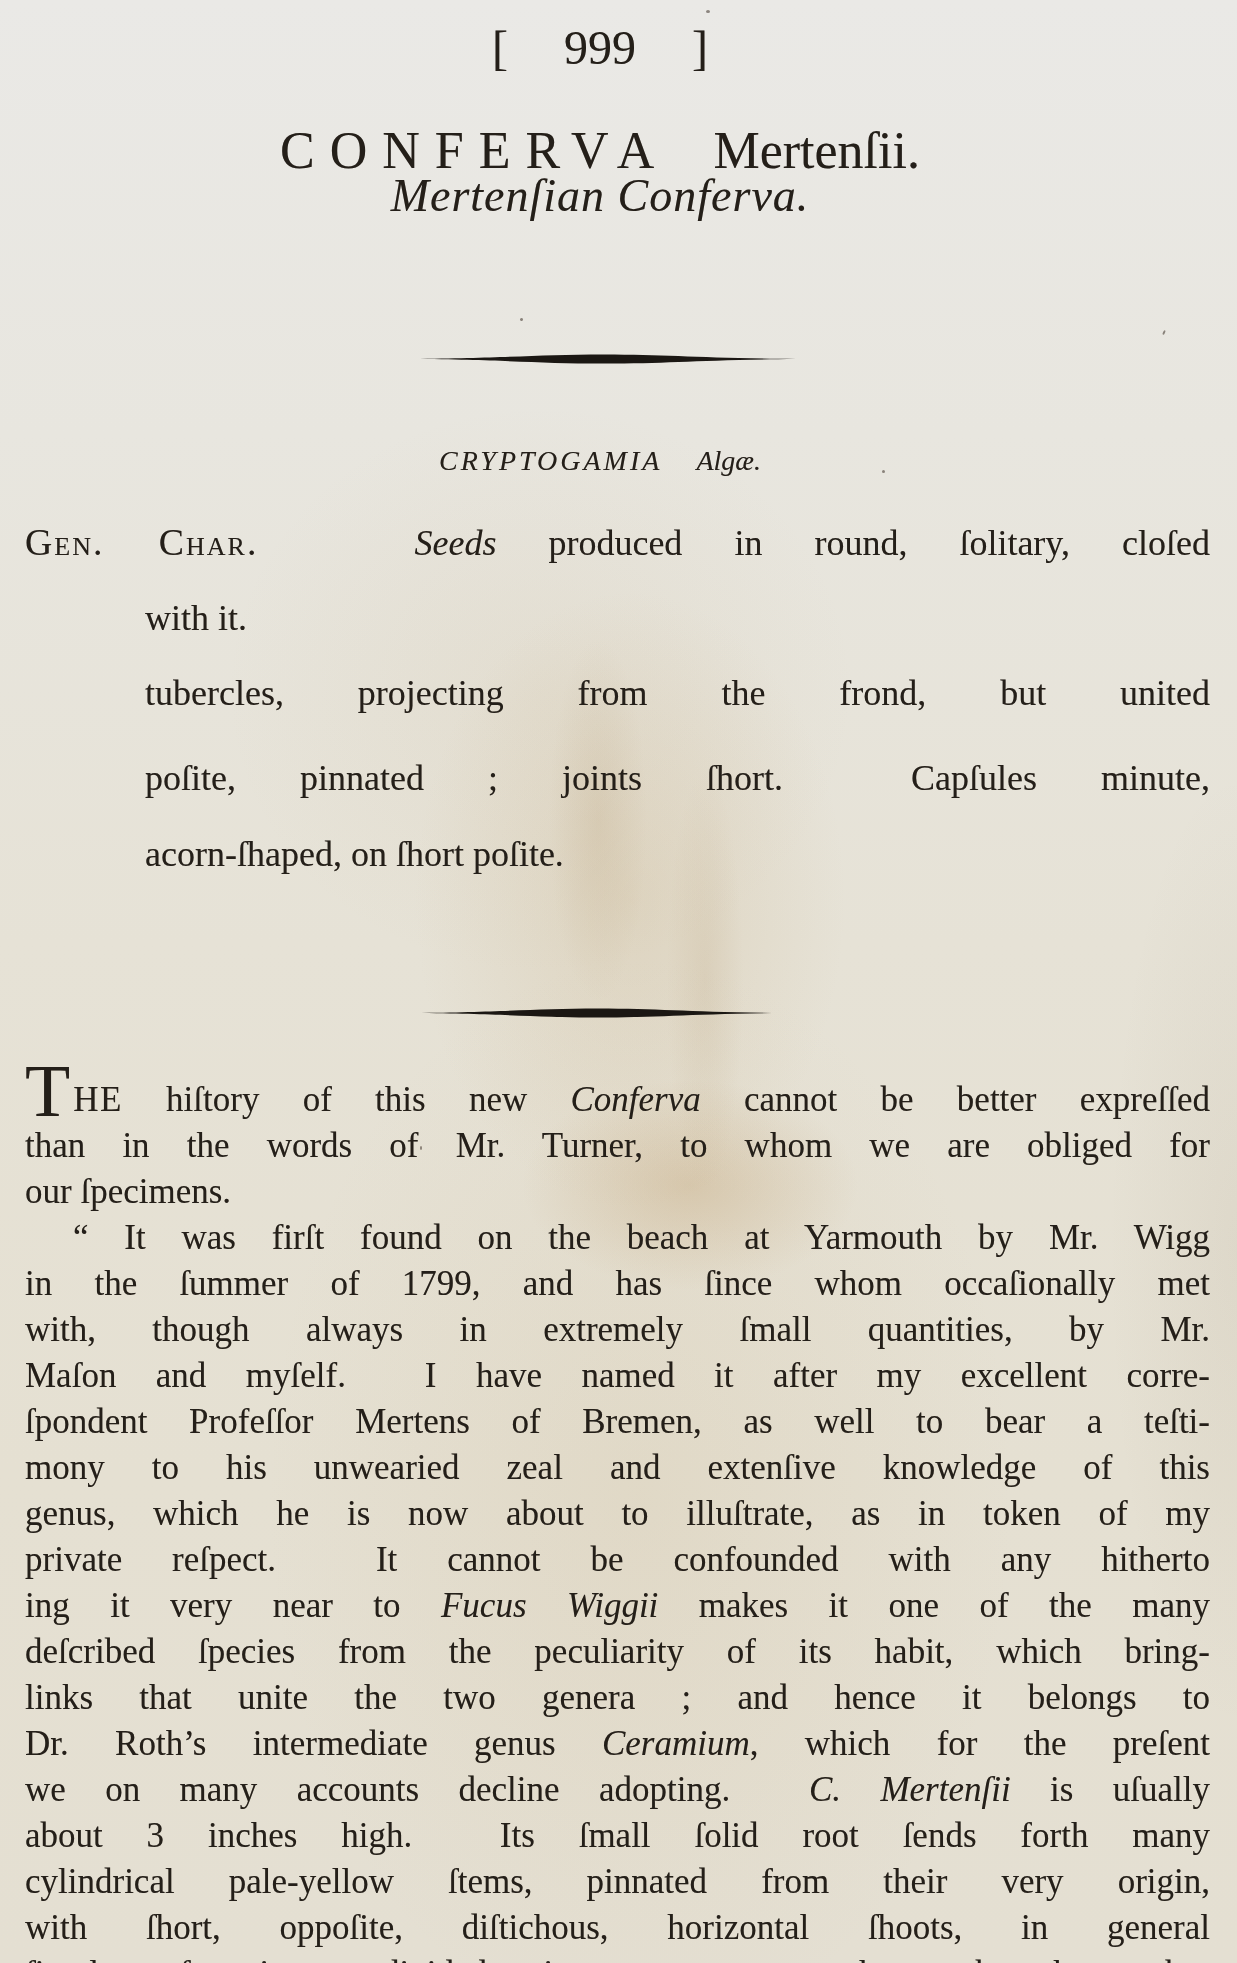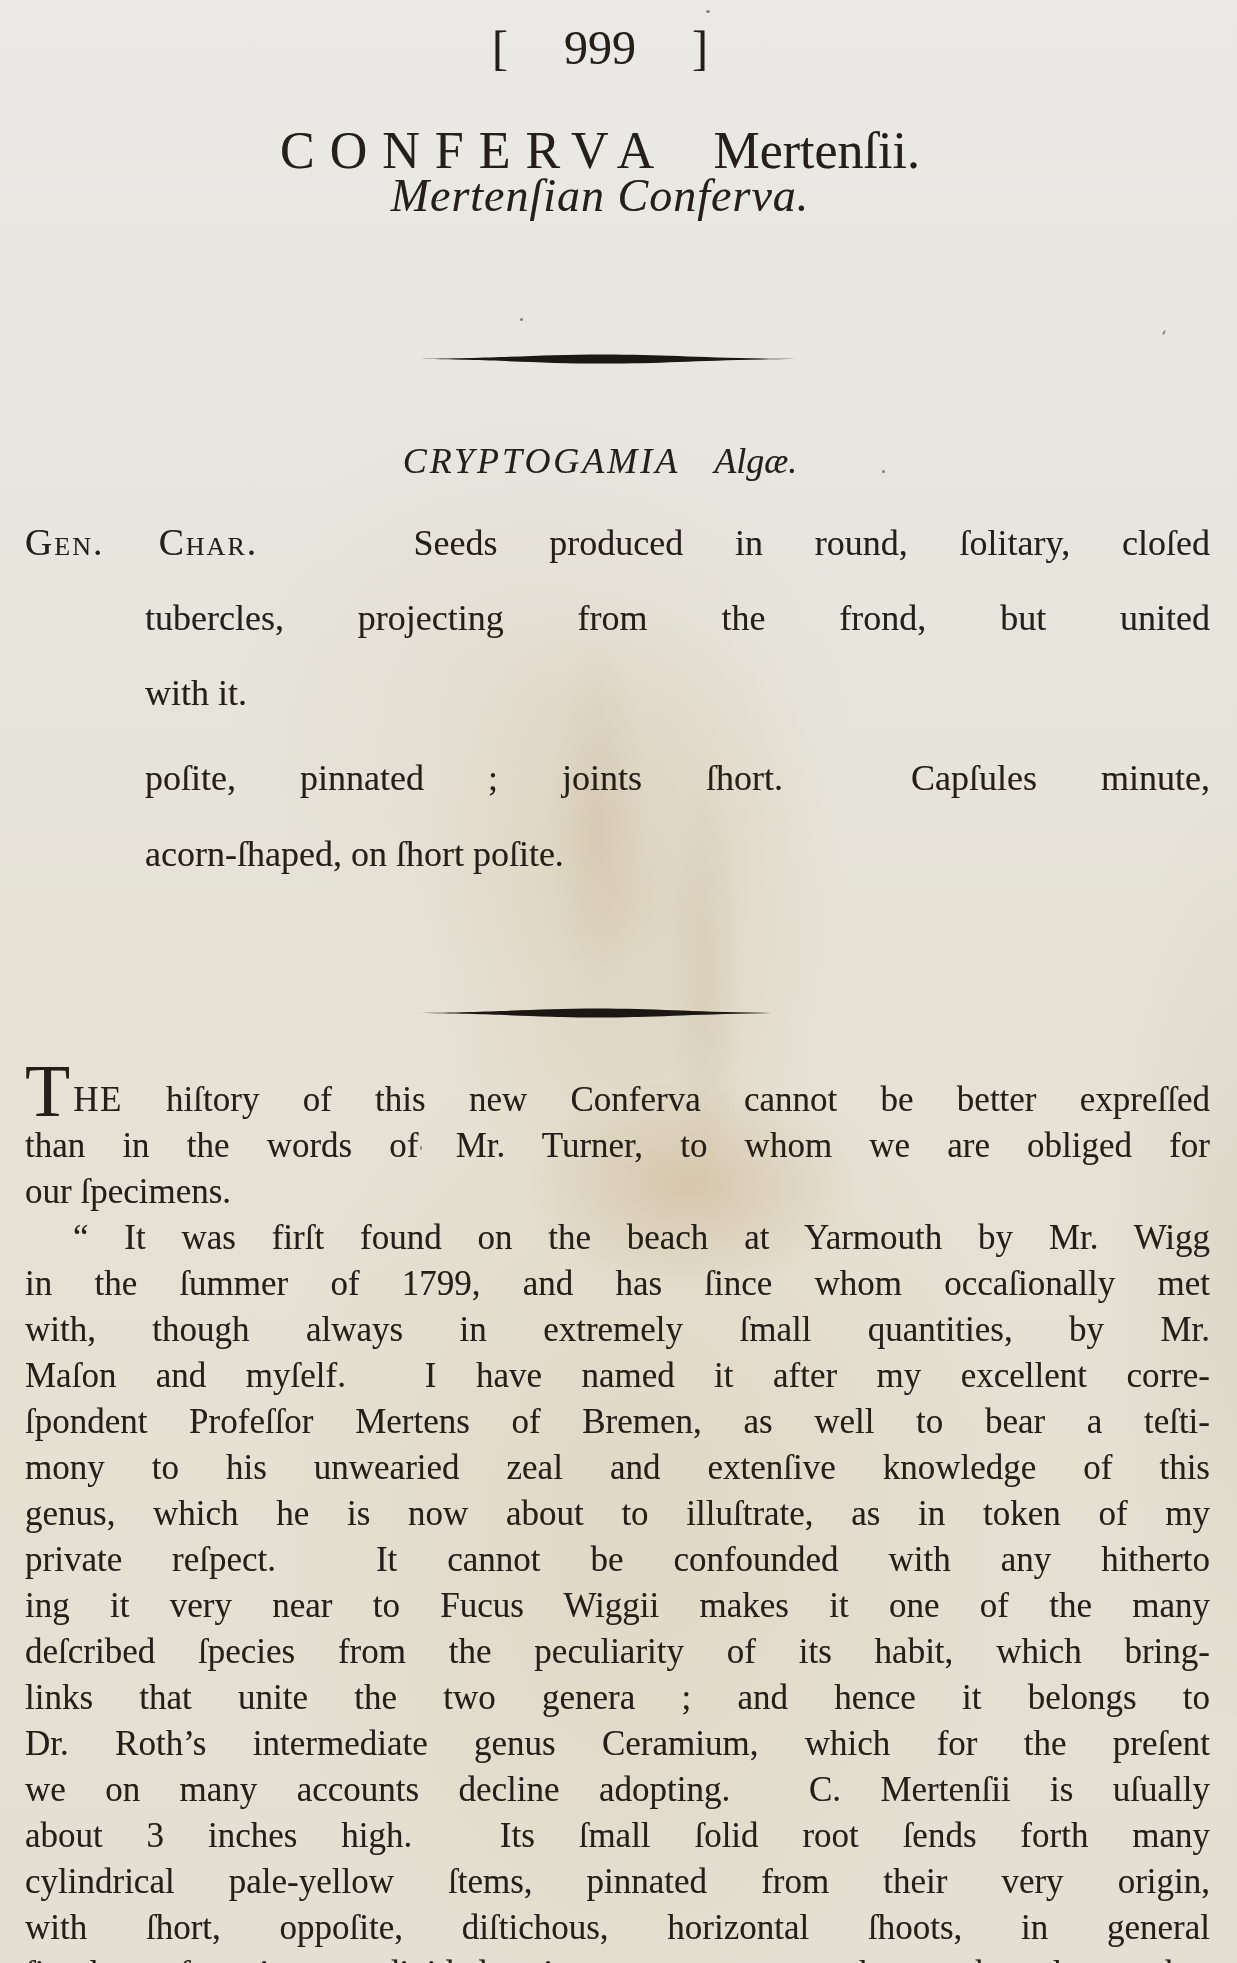--- a/index.html
+++ b/index.html
@@ -34,40 +34,40 @@
   }
   .title .genus { letter-spacing:15px; }
   .subtitle {
     position:absolute; top:168px; left:0; width:1200px;
     text-align:center; font-style:italic; font-size:46px; line-height:56px;
     letter-spacing:1px;
   }
   .classline {
     position:absolute; top:436px; left:0; width:1200px;
     display:flex; justify-content:center; align-items:baseline; gap:34px;
-    font-style:italic; font-size:36px; line-height:50px;
+    font-style:italic; font-size:28px; line-height:50px;
   }
   .classline .cls { letter-spacing:3px; }
 
   
   .rule { position:absolute; height:14px; }
   .rule svg { display:block; }
   .rule-1 { top:352px; left:412px; }
   .rule-2 { top:1006px; left:414px; }
 
   
   .section { position:absolute; left:25px; width:1185px; }
   [data-section="gen-char"]  { top:505px;  line-height:75px; font-size:36px; }
   [data-section="spec-char"] { top:740px;  line-height:76px; font-size:36px; }
   [data-section="body"]      { top:1077px; line-height:46px; font-size:35px; }
 
   .tline { text-align:justify; text-align-last:justify; }
   .tline.left { text-align:left; text-align-last:auto; }
 
-  .seg-i  { }
+  .seg-i  { font-style:italic; }
   .seg-sc { font-variant:small-caps; letter-spacing:2px; font-size:1.05em; }
   .seg-caps { letter-spacing:1.5px; }
   .seg-drop {
     font-size:74px; line-height:0;
     position:relative; top:5px; margin-right:3px;
   }
 
   
   .speck { position:absolute; border-radius:50%; background:rgba(60,50,40,0.55); }
   .sp1 { width:4px; height:3px; left:706px; top:10px; }
@@ -100,22 +100,22 @@
     </svg>
   </div>
 
   <div class="classline">
     <span class="cls">CRYPTOGAMIA</span>
     <span class="ord">Algæ.</span>
   </div>
 
   <div class="section" data-section="gen-char">
       <div class="tline"><span class="seg-sc">Gen. Char.</span><span>&nbsp;&nbsp; </span><span class="seg-i">Seeds</span><span> produced in round, ſolitary, cloſed</span></div>
+      <div class="tline left" style="padding-left: 120px;"><span>with it.</span></div>
       <div class="tline" style="padding-left: 120px;"><span>tubercles, projecting from the frond, but united</span></div>
-      <div class="tline left" style="padding-left: 120px;"><span>with it.</span></div>
     </div>
   <div class="section" data-section="spec-char">
       <div class="tline" style="padding-left: 120px;"><span>poſite, pinnated ; joints ſhort.&nbsp; Capſules minute,</span></div>
       <div class="tline left" style="padding-left: 120px;"><span>acorn-ſhaped, on ſhort poſite.</span></div>
     </div>
 
   <div class="rule rule-2">
     <svg width="368" height="14" viewBox="0 0 368 14" xmlns="http://www.w3.org/2000/svg">
       <path d="M0,7 C92,6.2 122,2.5 184,2.5 C246,2.5 276,6.2 368,7 C276,7.8 246,11.5 184,11.5 C122,11.5 92,7.8 0,7 Z" fill="#1b1713"></path>
     </svg>

